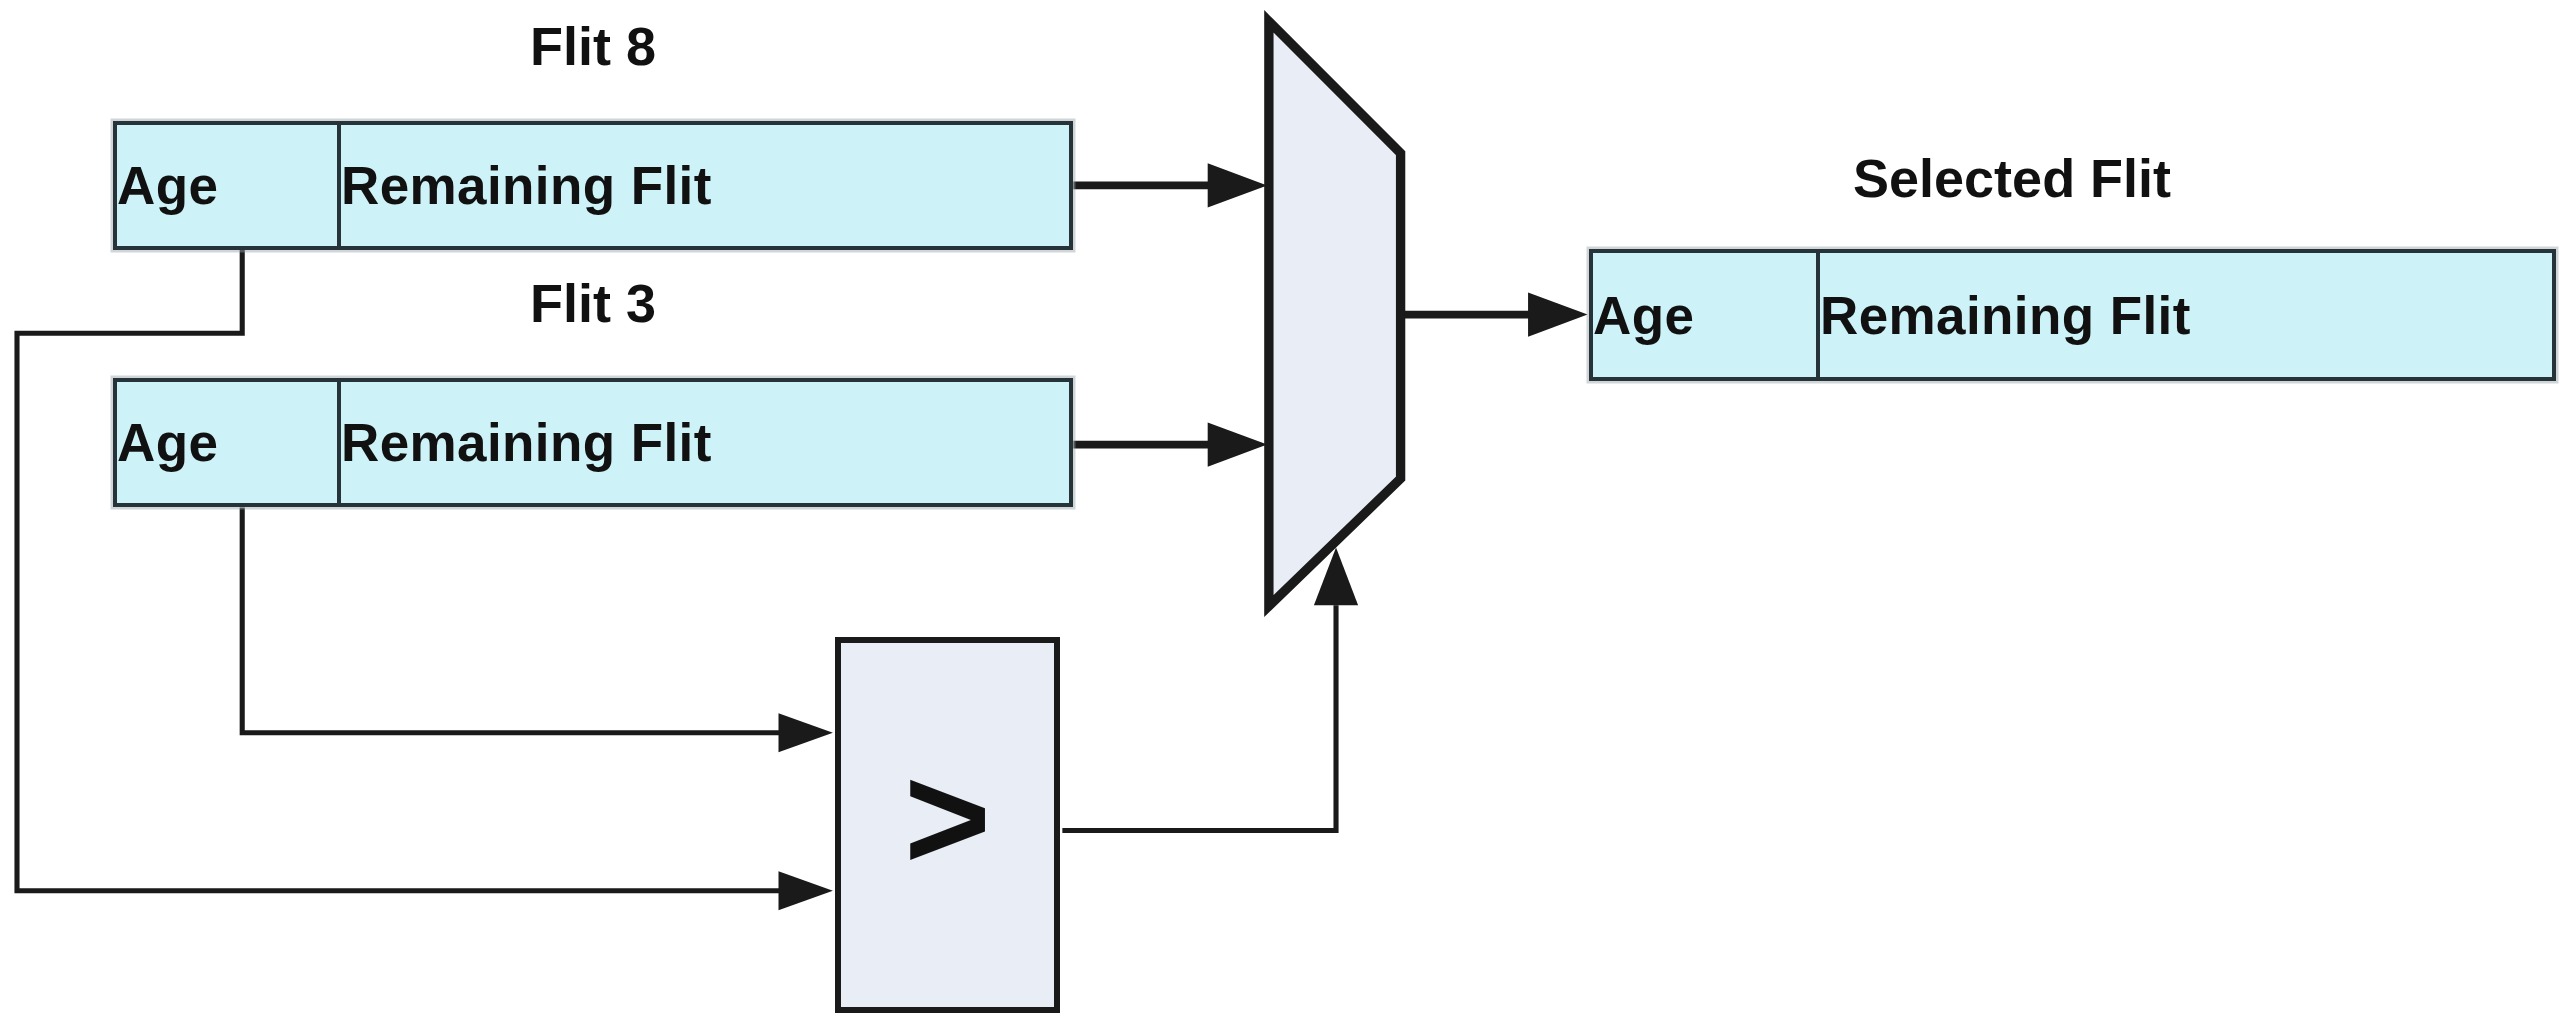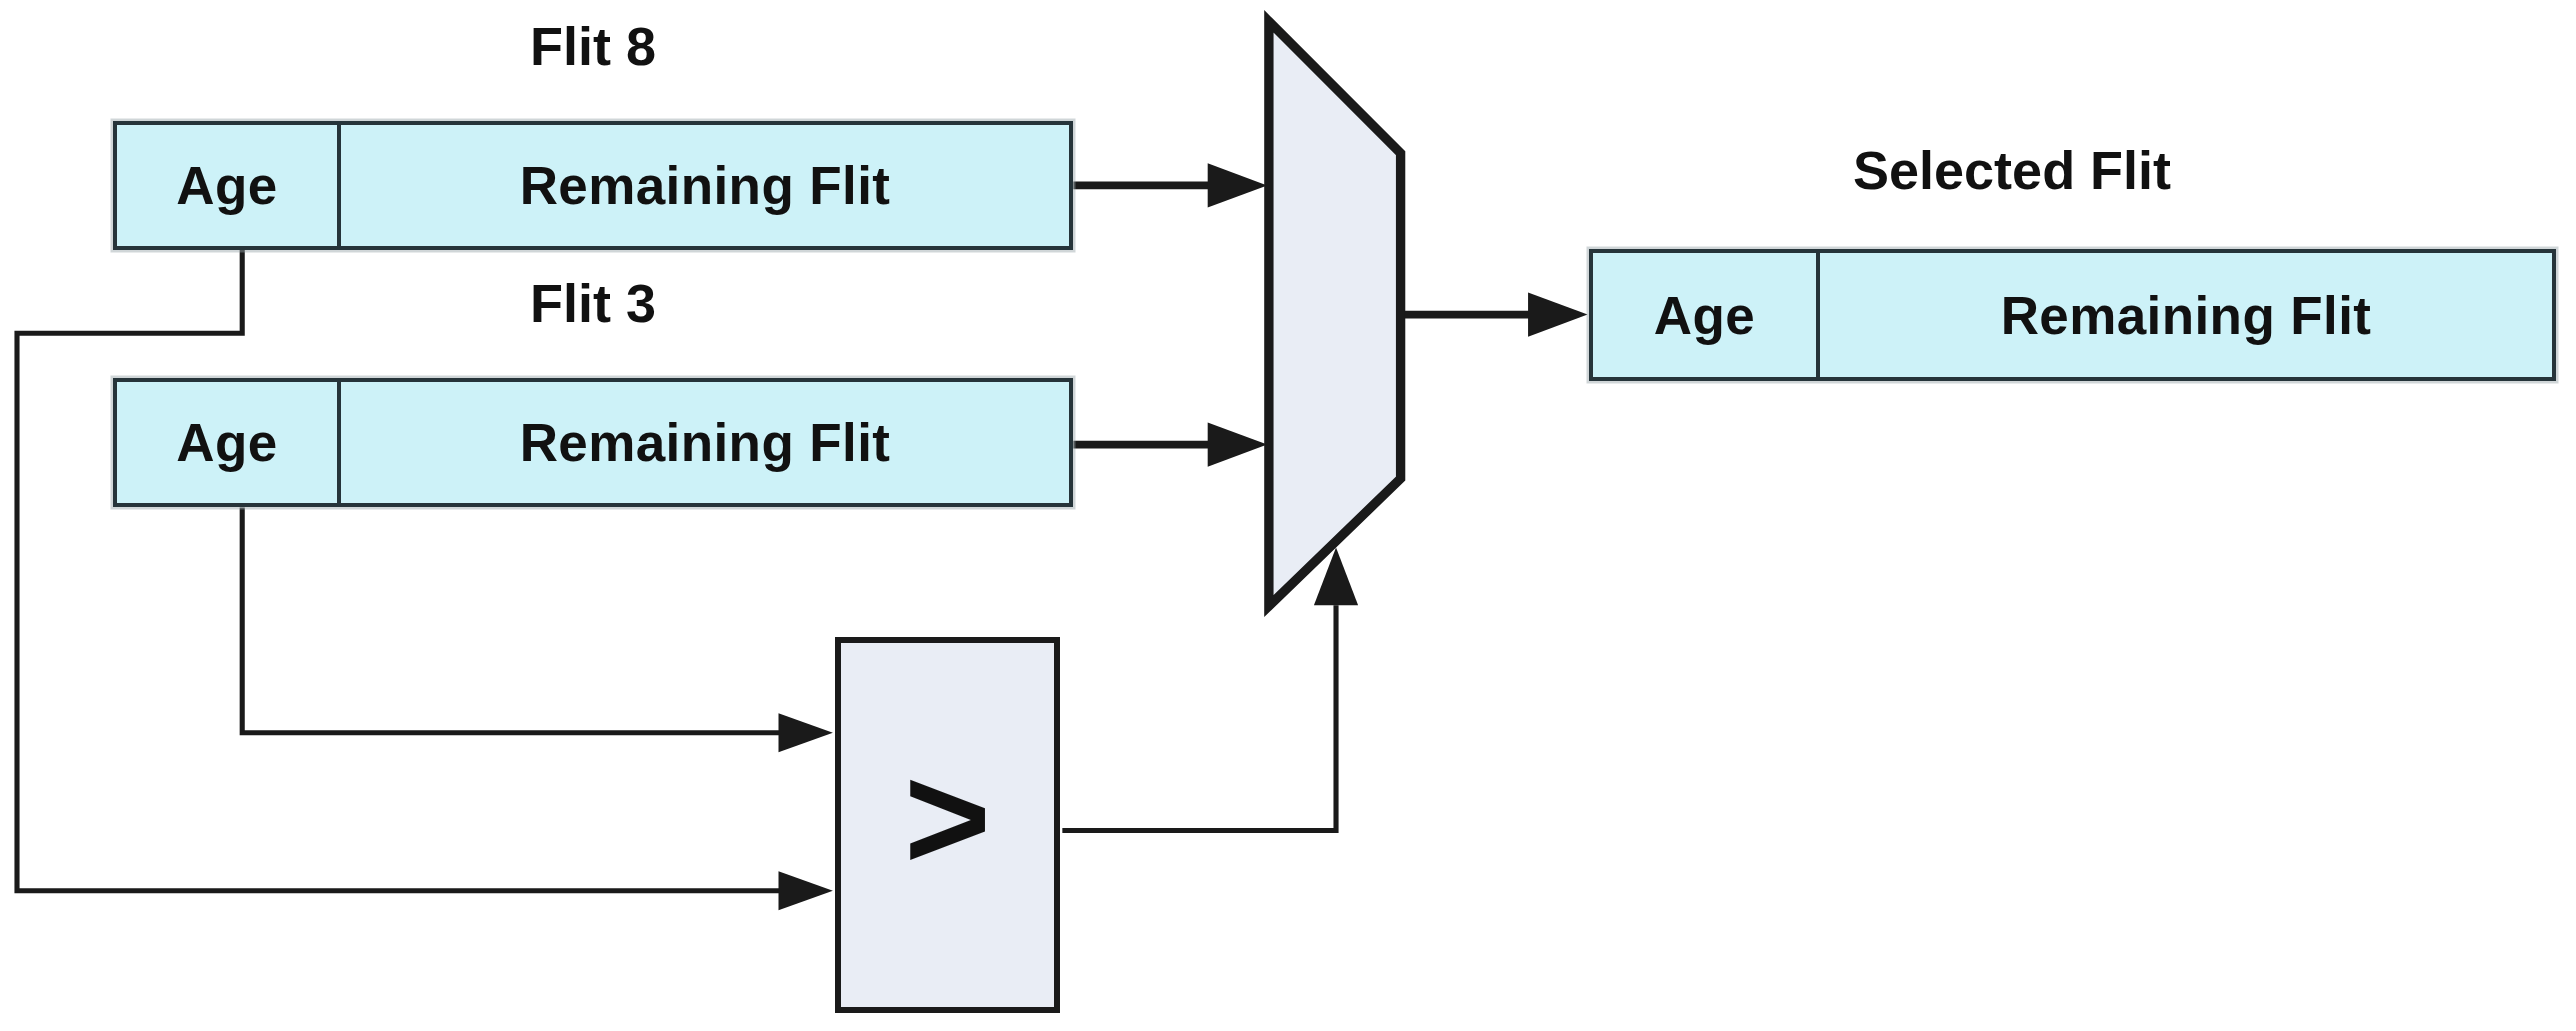--- a/index.html
+++ b/index.html
@@ -23,21 +23,21 @@
   .w9{stroke-width:9px;}
   .w6{stroke-width:6px;}
   .arrow{fill:var(--line);stroke:none;}
   .mux{fill:var(--block-fill);stroke:var(--line);stroke-width:11px;stroke-linejoin:miter;}
   .flit-box{
     position:absolute;display:flex;box-sizing:border-box;
     background:var(--flit-fill);
     border:4.2px solid var(--box-border);
     box-shadow:0 0 0 2.5px rgba(150,164,168,0.45);
   }
-  .cell{display:flex;align-items:center;justify-content:center;box-sizing:border-box;}
+  .cell{display:flex;align-items:center;box-sizing:border-box;}
   .cell-age{border-right:4.2px solid var(--box-border);}
   .cell-remaining{flex:1;}
   .box-text{
     font-weight:bold;font-size:53px;color:var(--text);
     letter-spacing:0.4px;line-height:1;white-space:nowrap;
   }
   .title{
     position:absolute;font-weight:bold;font-size:54px;
     color:var(--text);line-height:1;white-space:nowrap;
   }
@@ -52,21 +52,21 @@
     font-weight:bold;font-size:149px;color:var(--text);
     line-height:1;transform:translateY(-8.5px);
   }
   
   #flit1-title{left:113px;top:18.7px;width:960px;}
   #flit1{left:113px;top:121px;width:960px;height:129px;}
   #flit1 .cell-age{width:224px;}
   #flit2-title{left:113px;top:276px;width:960px;}
   #flit2{left:113px;top:378px;width:960px;height:129px;}
   #flit2 .cell-age{width:224px;}
-  #selected-title{left:1853px;top:143px;}
+  #selected-title{left:1853px;top:151px;}
   #selected{left:1589px;top:249px;width:967px;height:132px;}
   #selected .cell-age{width:227px;}
   #comparator{left:835px;top:637px;width:225px;height:376px;}
 </style>
 </head>
 <body>
 
 <div class="canvas">
 
   <svg class="wires" width="2576" height="1032" viewBox="0 0 3031 1214">

